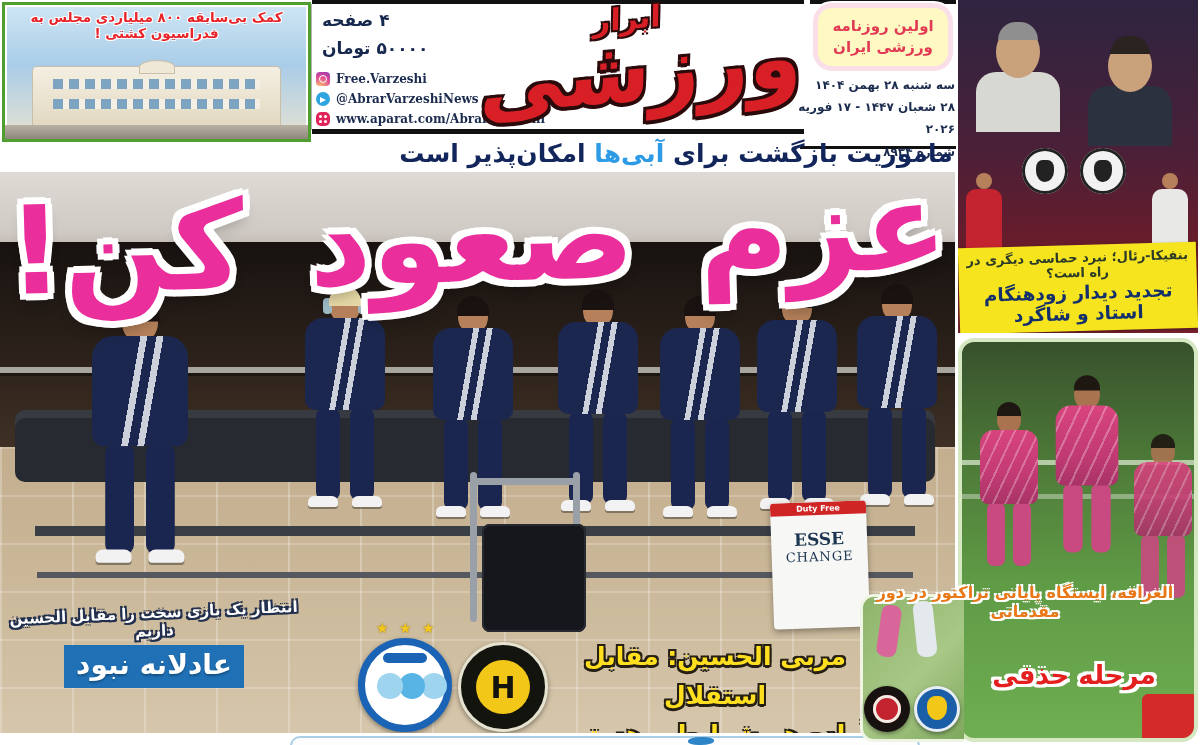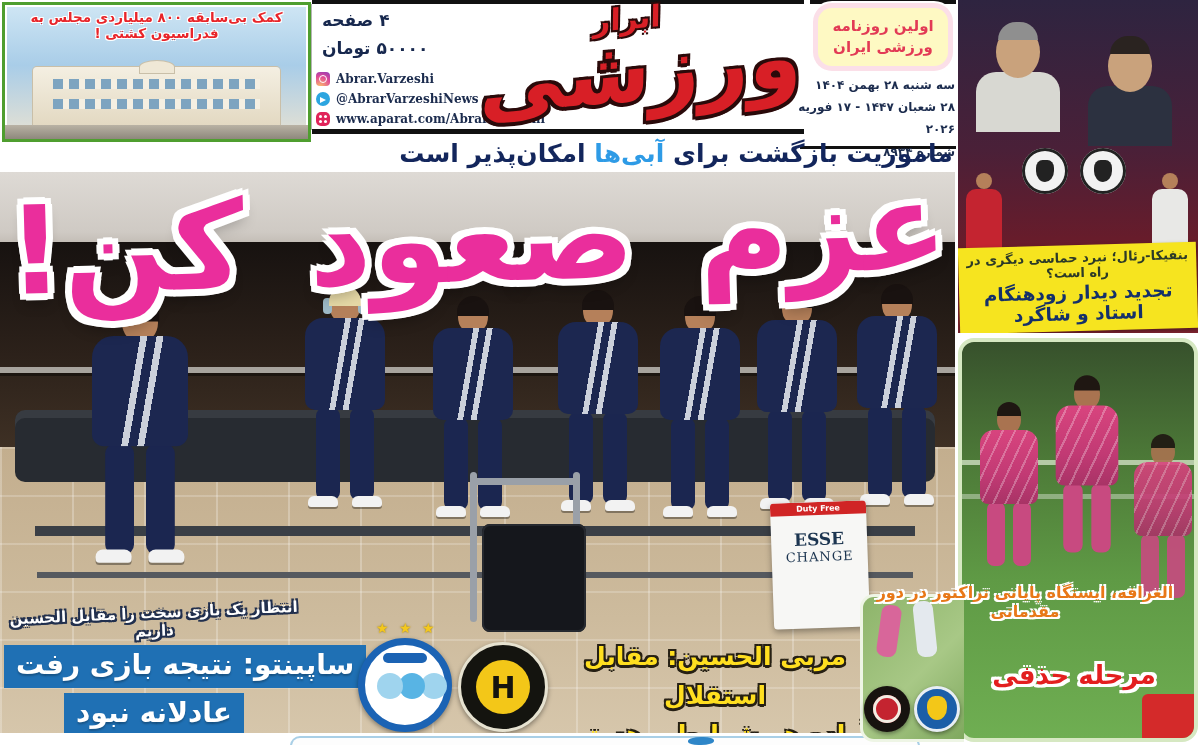--- a/index.html
+++ b/index.html
@@ -256,21 +256,21 @@
   </div>
 
   <div class="abs prices">
     <div class="l1">۴ صفحه</div>
     <div class="l2">۵۰۰۰۰ تومان</div>
   </div>
 
   <div class="abs social">
     <div class="social-row">
       <span class="sicon ig"></span>
-      <span class="txt">Abrar.Varzeshi</span>
+      <span class="txt">Free.Varzeshi</span>
     </div>
     <div class="social-row">
       <span class="sicon tg"></span>
       <span class="txt">@AbrarVarzeshiNews</span>
     </div>
     <div class="social-row">
       <span class="sicon ap"></span>
       <span class="txt">www.aparat.com/AbrarVarzeshi</span>
     </div>
   </div>
@@ -399,21 +399,20 @@
     <div class="bag">
       <div class="strip">Duty Free</div>
       <div class="t1">ESSE</div>
       <div class="t2">CHANGE</div>
     </div>
 
     <div class="headline">عزم صعود کن!</div>
 
     <div class="ol-left">
       <div class="small">انتظار یک بازی سخت را مقابل الحسین داریم</div>
-      <div class="bluebox">ساپینتو: نتیجه بازی رفت</div>
       <div class="bluebox">عادلانه نبود</div>
     </div>
 
     <div class="ol-center">
       <div class="stars">★ ★ ★</div>
       <div class="crest esteghlal"></div>
       <div class="crest hussein">
         <div class="inner">H</div>
       </div>
       <div class="ytext">

